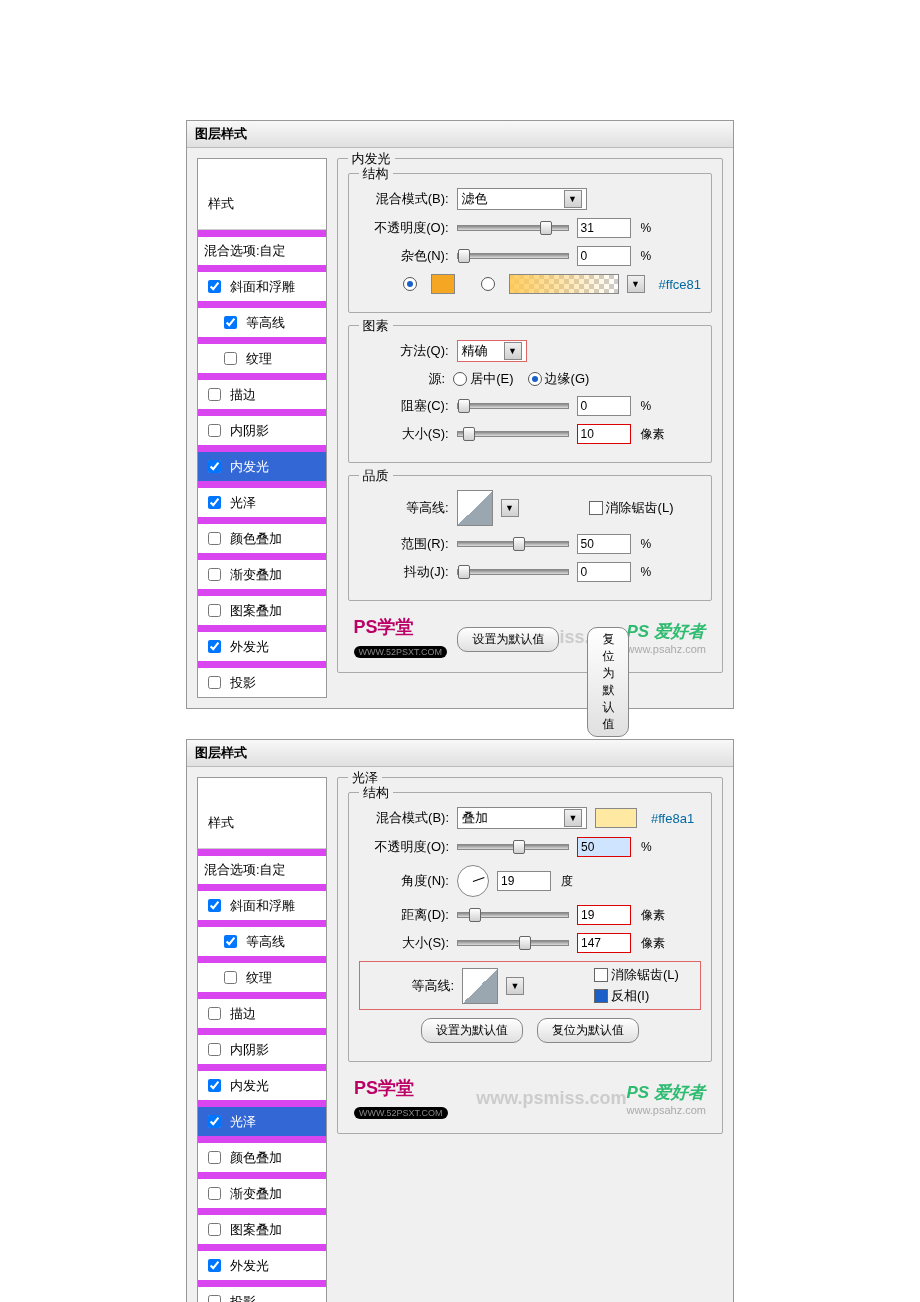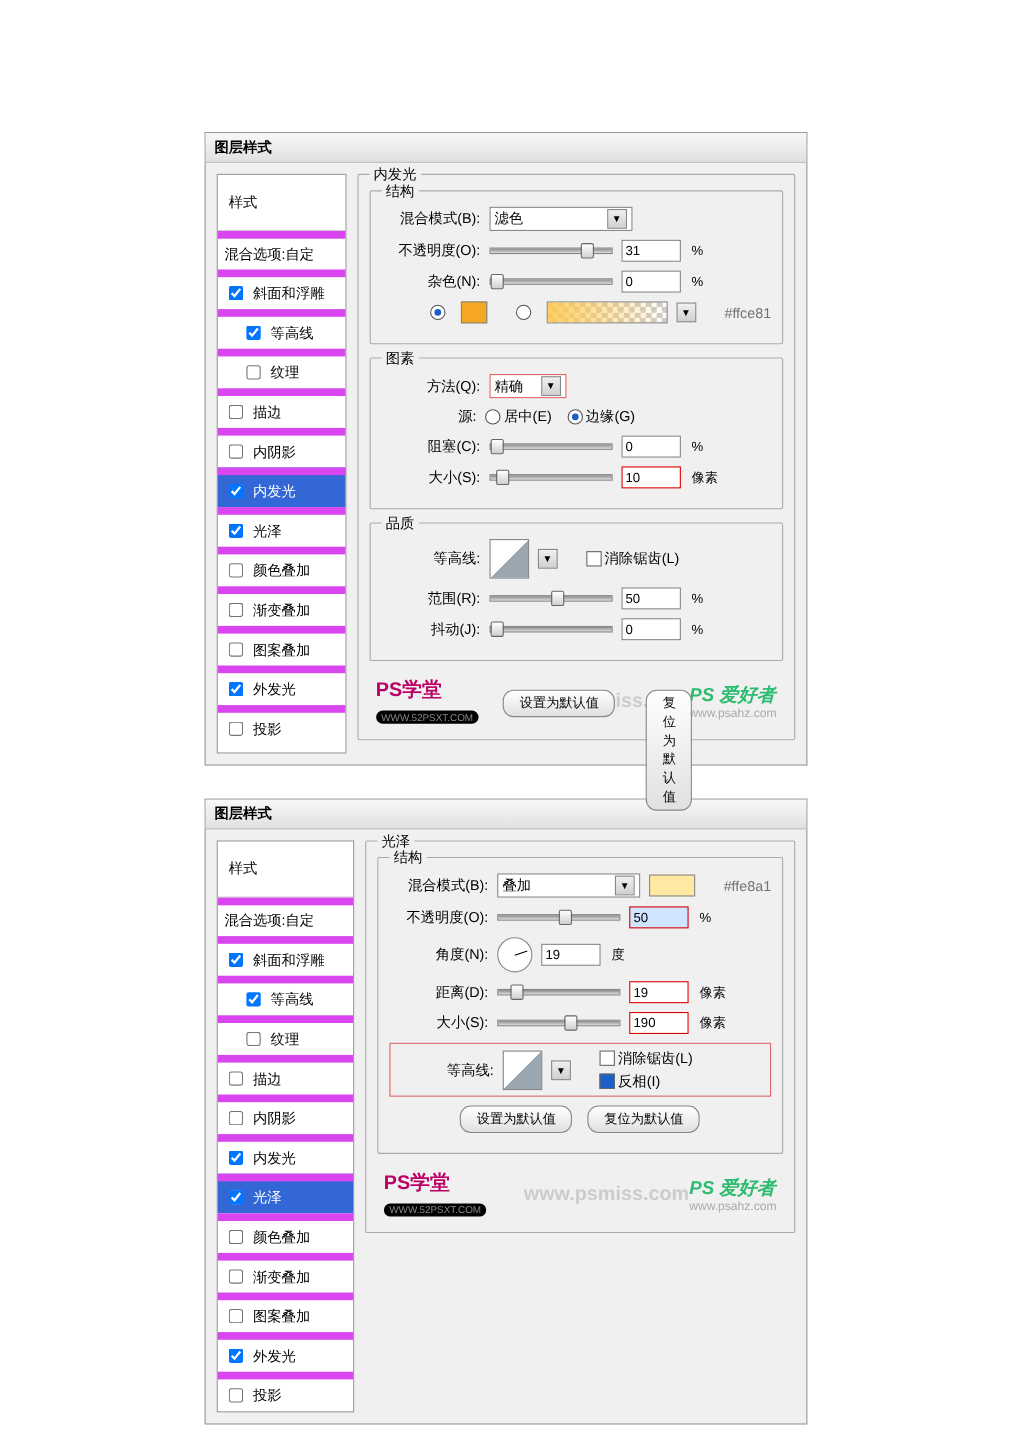--- a/index.html
+++ b/index.html
@@ -26,20 +26,21 @@
       padding: 10px;
     }
     .style-list {
       width: 128px;
       background: #fff;
       border: 1px solid #999;
     }
     .style-list .hdr {
       padding: 16px 10px;
       border-bottom: 1px solid #ccc;
+      margin-top: 20px;
     }
     .style-list .row {
       display: flex;
       align-items: center;
       gap: 6px;
       padding: 5px 6px;
       border-top: 7px solid #d946ef;
     }
     .style-list .row.indent { padding-left: 22px; }
     .style-list .row.selected {
@@ -158,21 +159,21 @@
       display: inline-block;
       background: repeating-conic-gradient(#ccc 0% 25%, #fff 0% 50%) 50% / 10px 10px;
       border: 1px solid #888;
       position: relative;
     }
     .grad-swatch::before {
       content:"";
       position:absolute;inset:0;
       background: linear-gradient(90deg, rgba(255,200,80,0.9), rgba(255,200,80,0));
     }
-    .hex-label { color:#737373; font-size:13px; margin-left:18px; }
+    .hex-label { color:#0369a1; font-size:13px; margin-left:6px; }
     .contour-box {
       width: 34px; height: 34px;
       border: 1px solid #888;
       background: linear-gradient(135deg, #fff 50%, #9aa6b0 50%);
       display:inline-block;
     }
     .btn {
       background: linear-gradient(#fff,#e0e0e0);
       border: 1px solid #888;
       border-radius: 10px;
@@ -193,21 +194,21 @@
       font-weight: bold;
       font-size: 17px;
     }
     .watermark-bar .right .sub {
       color:#aaa;font-size:11px;font-style:normal;font-weight:normal;display:block;
     }
     .watermark-bar .left small {
       background:#000000;border-radius:6px;padding:1px 5px;font-size:9px;color:#888;
     }
     .chk {
-      display:inline-flex;align-items:center;gap:3px;
+      display:inline-flex;align-items:center;gap:3px;margin-left:44px;
     }
     .chk .box {
       width:12px;height:12px;border:1px solid #666;background:#fff;
     }
     .angle-dial {
       width:30px;height:30px;border:1px solid #888;border-radius:50%;
       background:#fff;position:relative;display:inline-block;
     }
     .angle-dial::after{
       content:"";position:absolute;left:50%;top:50%;
@@ -503,21 +504,21 @@
                 <span class="slider-thumb" style="left:10%"></span>
               </span>
             <span class="num-input hl">19</span>
             <span class="unit">像素</span>
           </div>
           <div class="form-row">
             <span class="label">大小(S):</span>
             <span class="slider-track">
                 <span class="slider-thumb" style="left:55%"></span>
               </span>
-            <span class="num-input hl">190</span>
+            <span class="num-input hl">147</span>
             <span class="unit">像素</span>
           </div>
           <div class="form-row" style="border:1px solid #d66;padding:4px;">
             <span class="label">等高线:</span>
             <span class="contour-box"></span>
             <span class="combo-arrow">▼</span>
             <span style="width:10px;"></span>
             <span style="display:flex;flex-direction:column;gap:3px;">
               <span class="chk">
                   <span class="box"></span>

